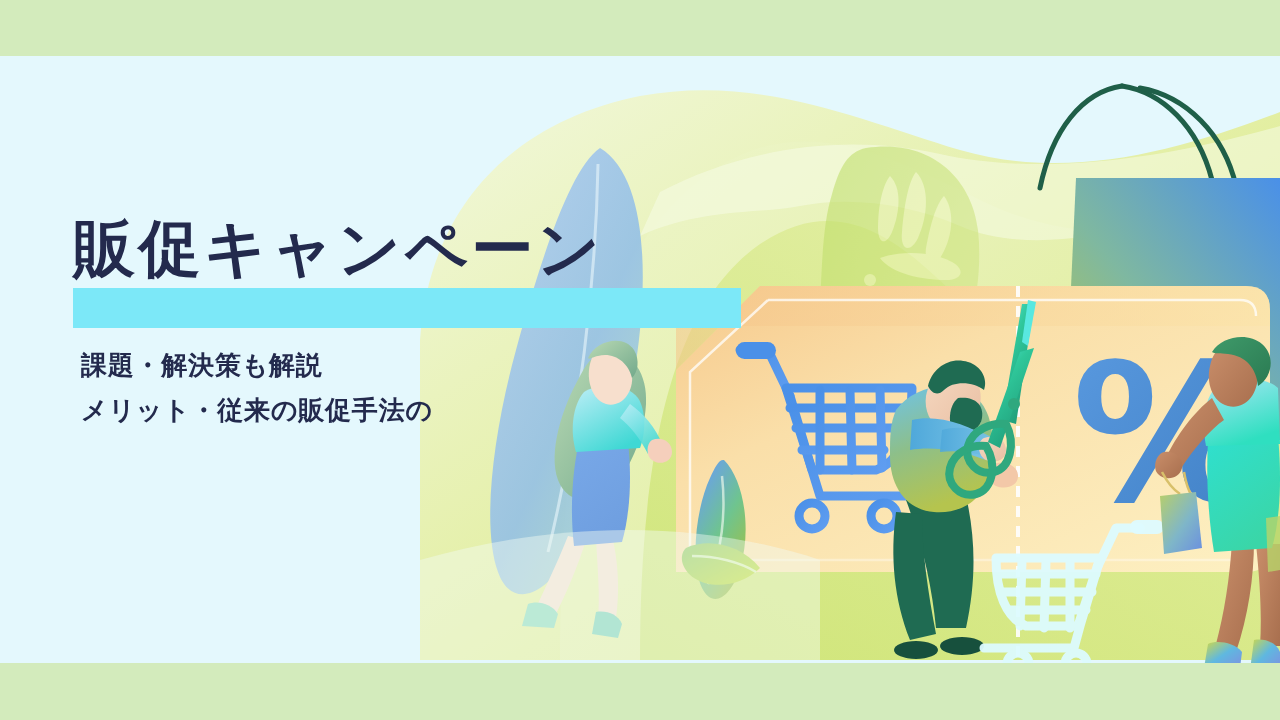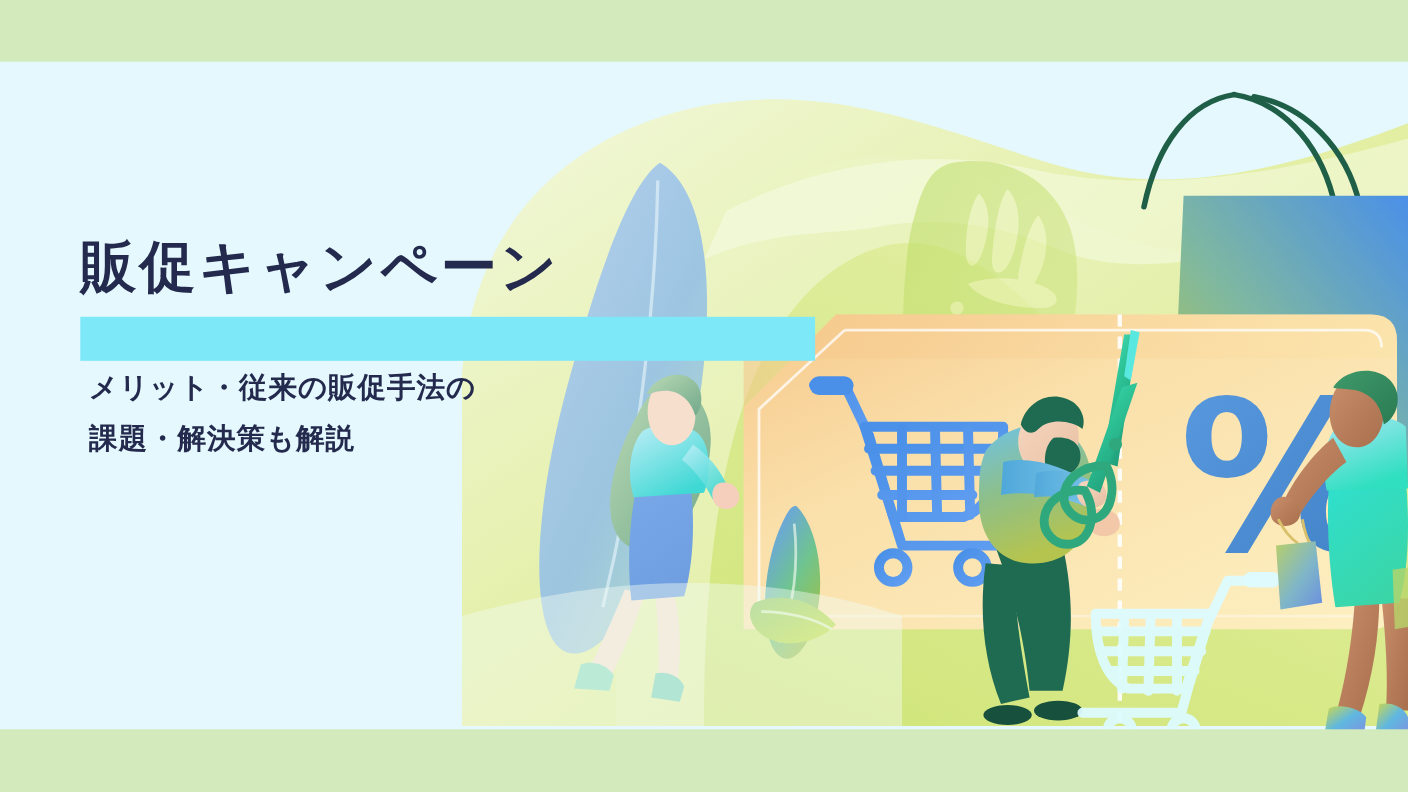--- a/index.html
+++ b/index.html
@@ -52,21 +52,21 @@
     top: 72px;
     width: 668px;
     height: 40px;
     background: #7ce8f8;
     z-index: 1;
   }
   #page-title {
     position: relative;
     z-index: 2;
     margin: 0;
-    font-size: 51px;
+    font-size: 62px;
     line-height: 1.08;
     font-weight: 700;
     letter-spacing: 0.055em;
     color: #232a4d;
     white-space: nowrap;
     font-family: "DejaVu Sans", "Liberation Sans", sans-serif;
   }
   #page-subtitle {
     margin: 60px 0 0 8px;
     font-size: 26px;
@@ -391,18 +391,18 @@
 
   <div class="band" id="band-top" style="background: rgb(211, 235, 188);"></div>
   <div class="band" id="band-bottom" style="background: rgb(211, 235, 188);"></div>
 
   <div id="text-block">
     <div id="title-wrap">
       <div id="title-highlight" style="background: rgb(124, 232, 248);"></div>
       <h1 id="page-title" style="color: rgb(35, 42, 77);">販促キャンペーン</h1>
     </div>
     <p id="page-subtitle" style="color: rgb(35, 42, 77);">
+      <span class="sub-line">課題・解決策も解説</span>
       <span class="sub-line">メリット・従来の販促手法の</span>
-      <span class="sub-line">課題・解決策も解説</span>
     </p>
   </div>
 
 </div>
 
 </body></html>

